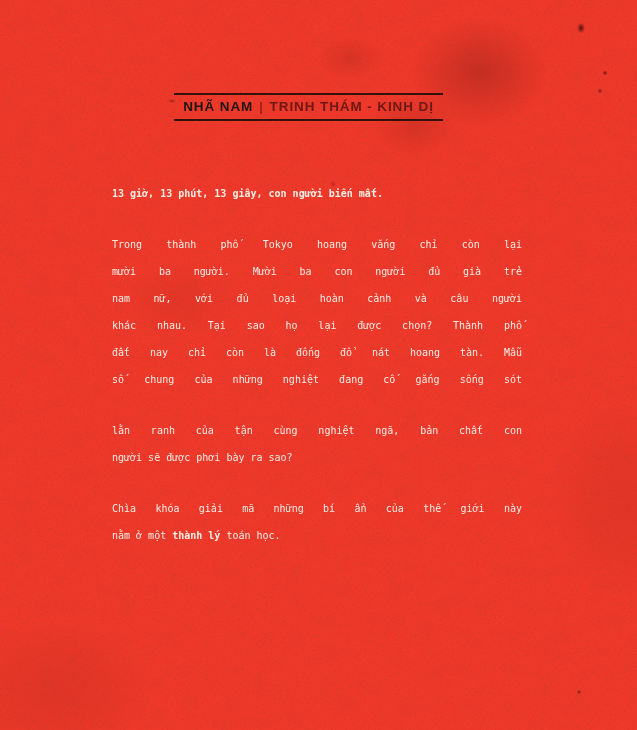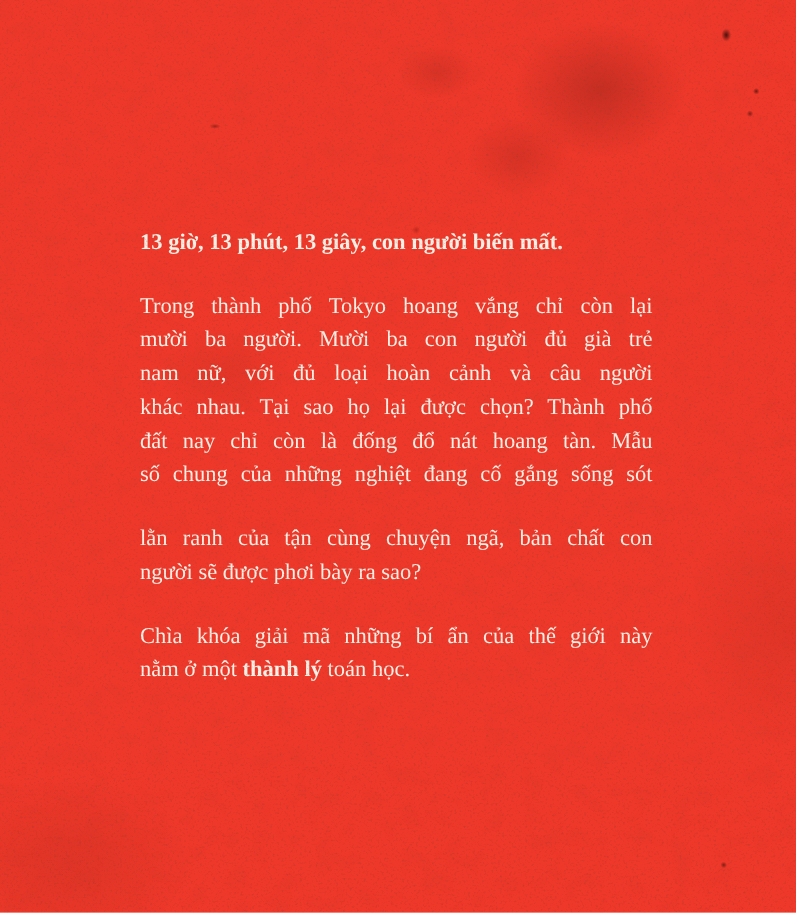--- a/index.html
+++ b/index.html
@@ -36,57 +36,59 @@
     font-family:"Liberation Sans","DejaVu Sans",sans-serif;
     font-size:13.5px;
     letter-spacing:0.9px;
     white-space:nowrap;
   }
   .pub{font-weight:700;color:#1F1512;}
   .sep{color:#6E1813;margin:0 6px;font-weight:400;}
   .cat{color:#6E1813;font-weight:700;}
   .content{
     position:absolute;left:112px;top:180px;width:410px;
-    font-size:18px;line-height:27px;
+    font-size:10px;line-height:27px;
     color:#F8F1E7;
-    font-family:Liberation Serif, serif;
   }
   .line{
     text-align:justify;
     text-align-last:justify;
     text-justify:inter-word;
     height:27px;
   }
   .line.last, .line.heading{
     text-align-last:left;
   }
   .heading{font-weight:700;}
   .par{margin-top:24px;}
   .b{font-weight:700;}
 </style>
 </head>
 <body>
 
 <div class="page">
 
+  <div class="header-wrap">
+    <div class="header-band"><span class="pub">NHÃ NAM</span><span class="sep">|</span><span class="cat">TRINH THÁM - KINH DỊ</span></div>
+  </div>
 
   <div class="content">
     <div class="line heading">13 giờ, 13 phút, 13 giây, con người biến mất.</div>
 
     <div class="par">
       <div class="line">Trong thành phố Tokyo hoang vắng chỉ còn lại</div>
       <div class="line">mười ba người. Mười ba con người đủ già trẻ</div>
       <div class="line">nam nữ, với đủ loại hoàn cảnh và câu người</div>
       <div class="line">khác nhau. Tại sao họ lại được chọn? Thành phố</div>
       <div class="line">đất nay chỉ còn là đống đổ nát hoang tàn. Mẫu</div>
       <div class="line">số chung của những nghiệt đang cố gắng sống sót</div>
     </div>
 
     <div class="par">
-      <div class="line">lằn ranh của tận cùng chuyện ngã, bản chất con</div>
+      <div class="line">lằn ranh của tận cùng nghiệt ngã, bản chất con</div>
       <div class="line last">người sẽ được phơi bày ra sao?</div>
     </div>
 
     <div class="par">
       <div class="line">Chìa khóa giải mã những bí ẩn của thế giới này</div>
       <div class="line last"><span>nằm ở một </span><span class="b">thành lý</span><span> toán học.</span></div>
     </div>
   </div>
 
   <svg class="grain" width="637" height="730" xmlns="http://www.w3.org/2000/svg">

